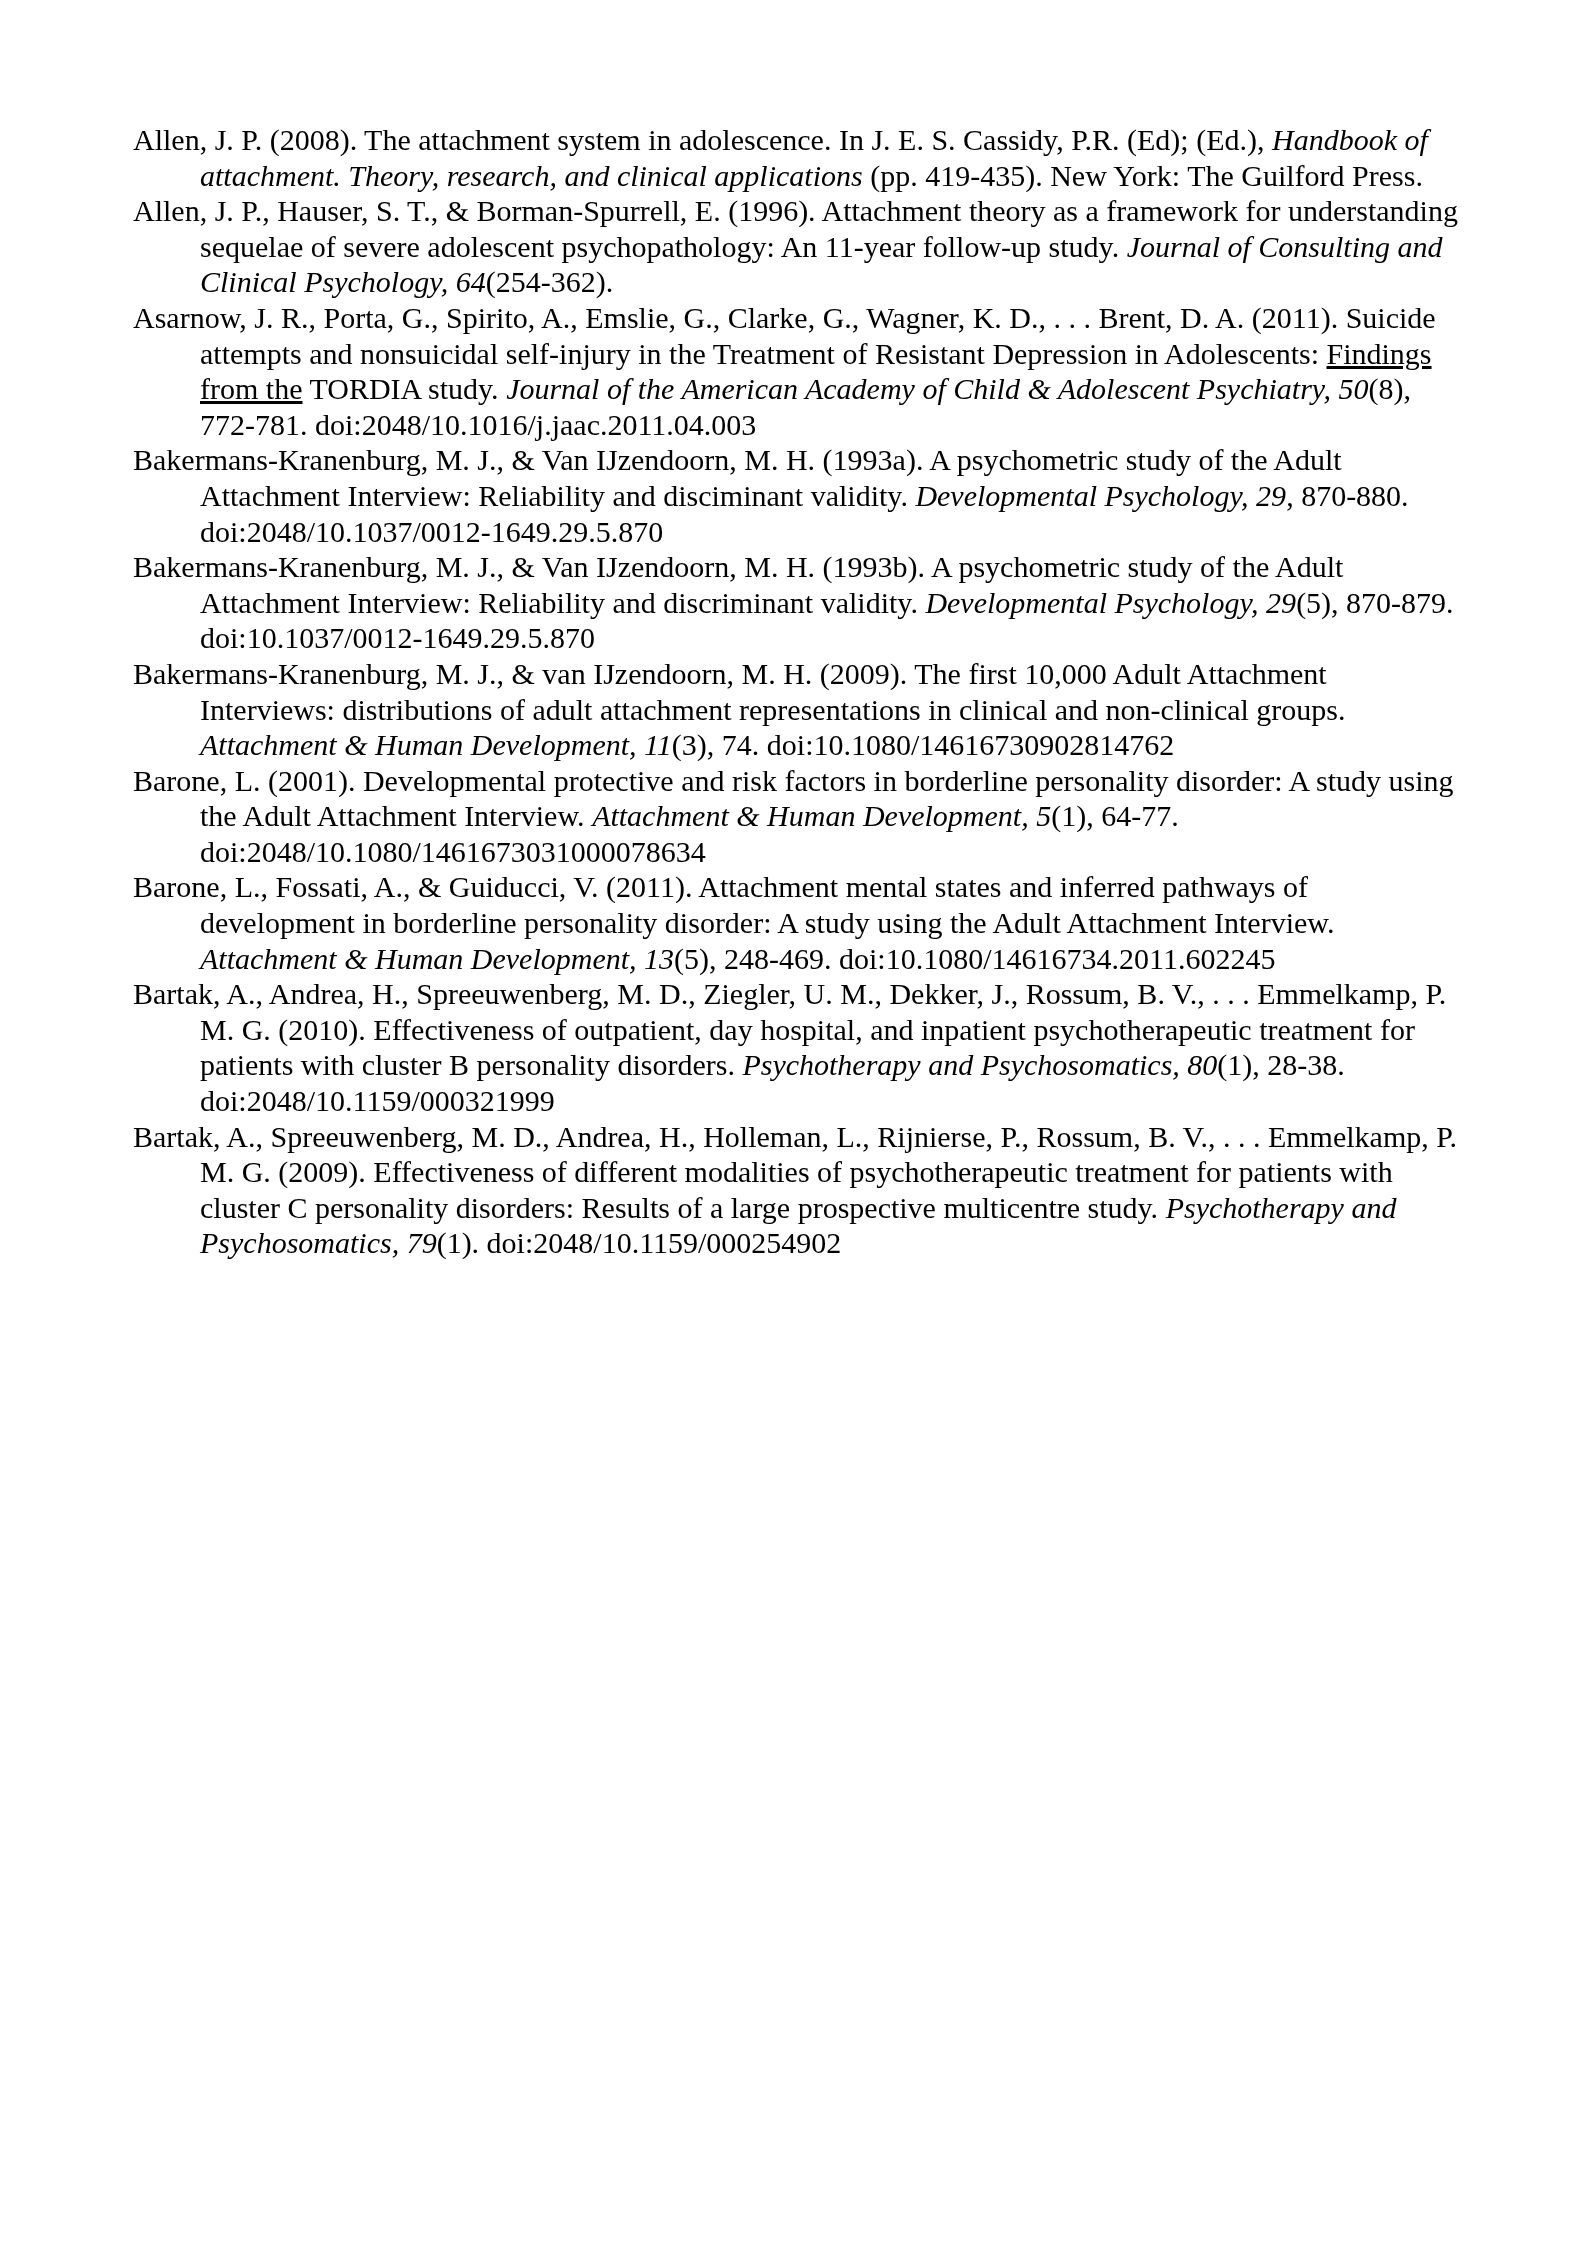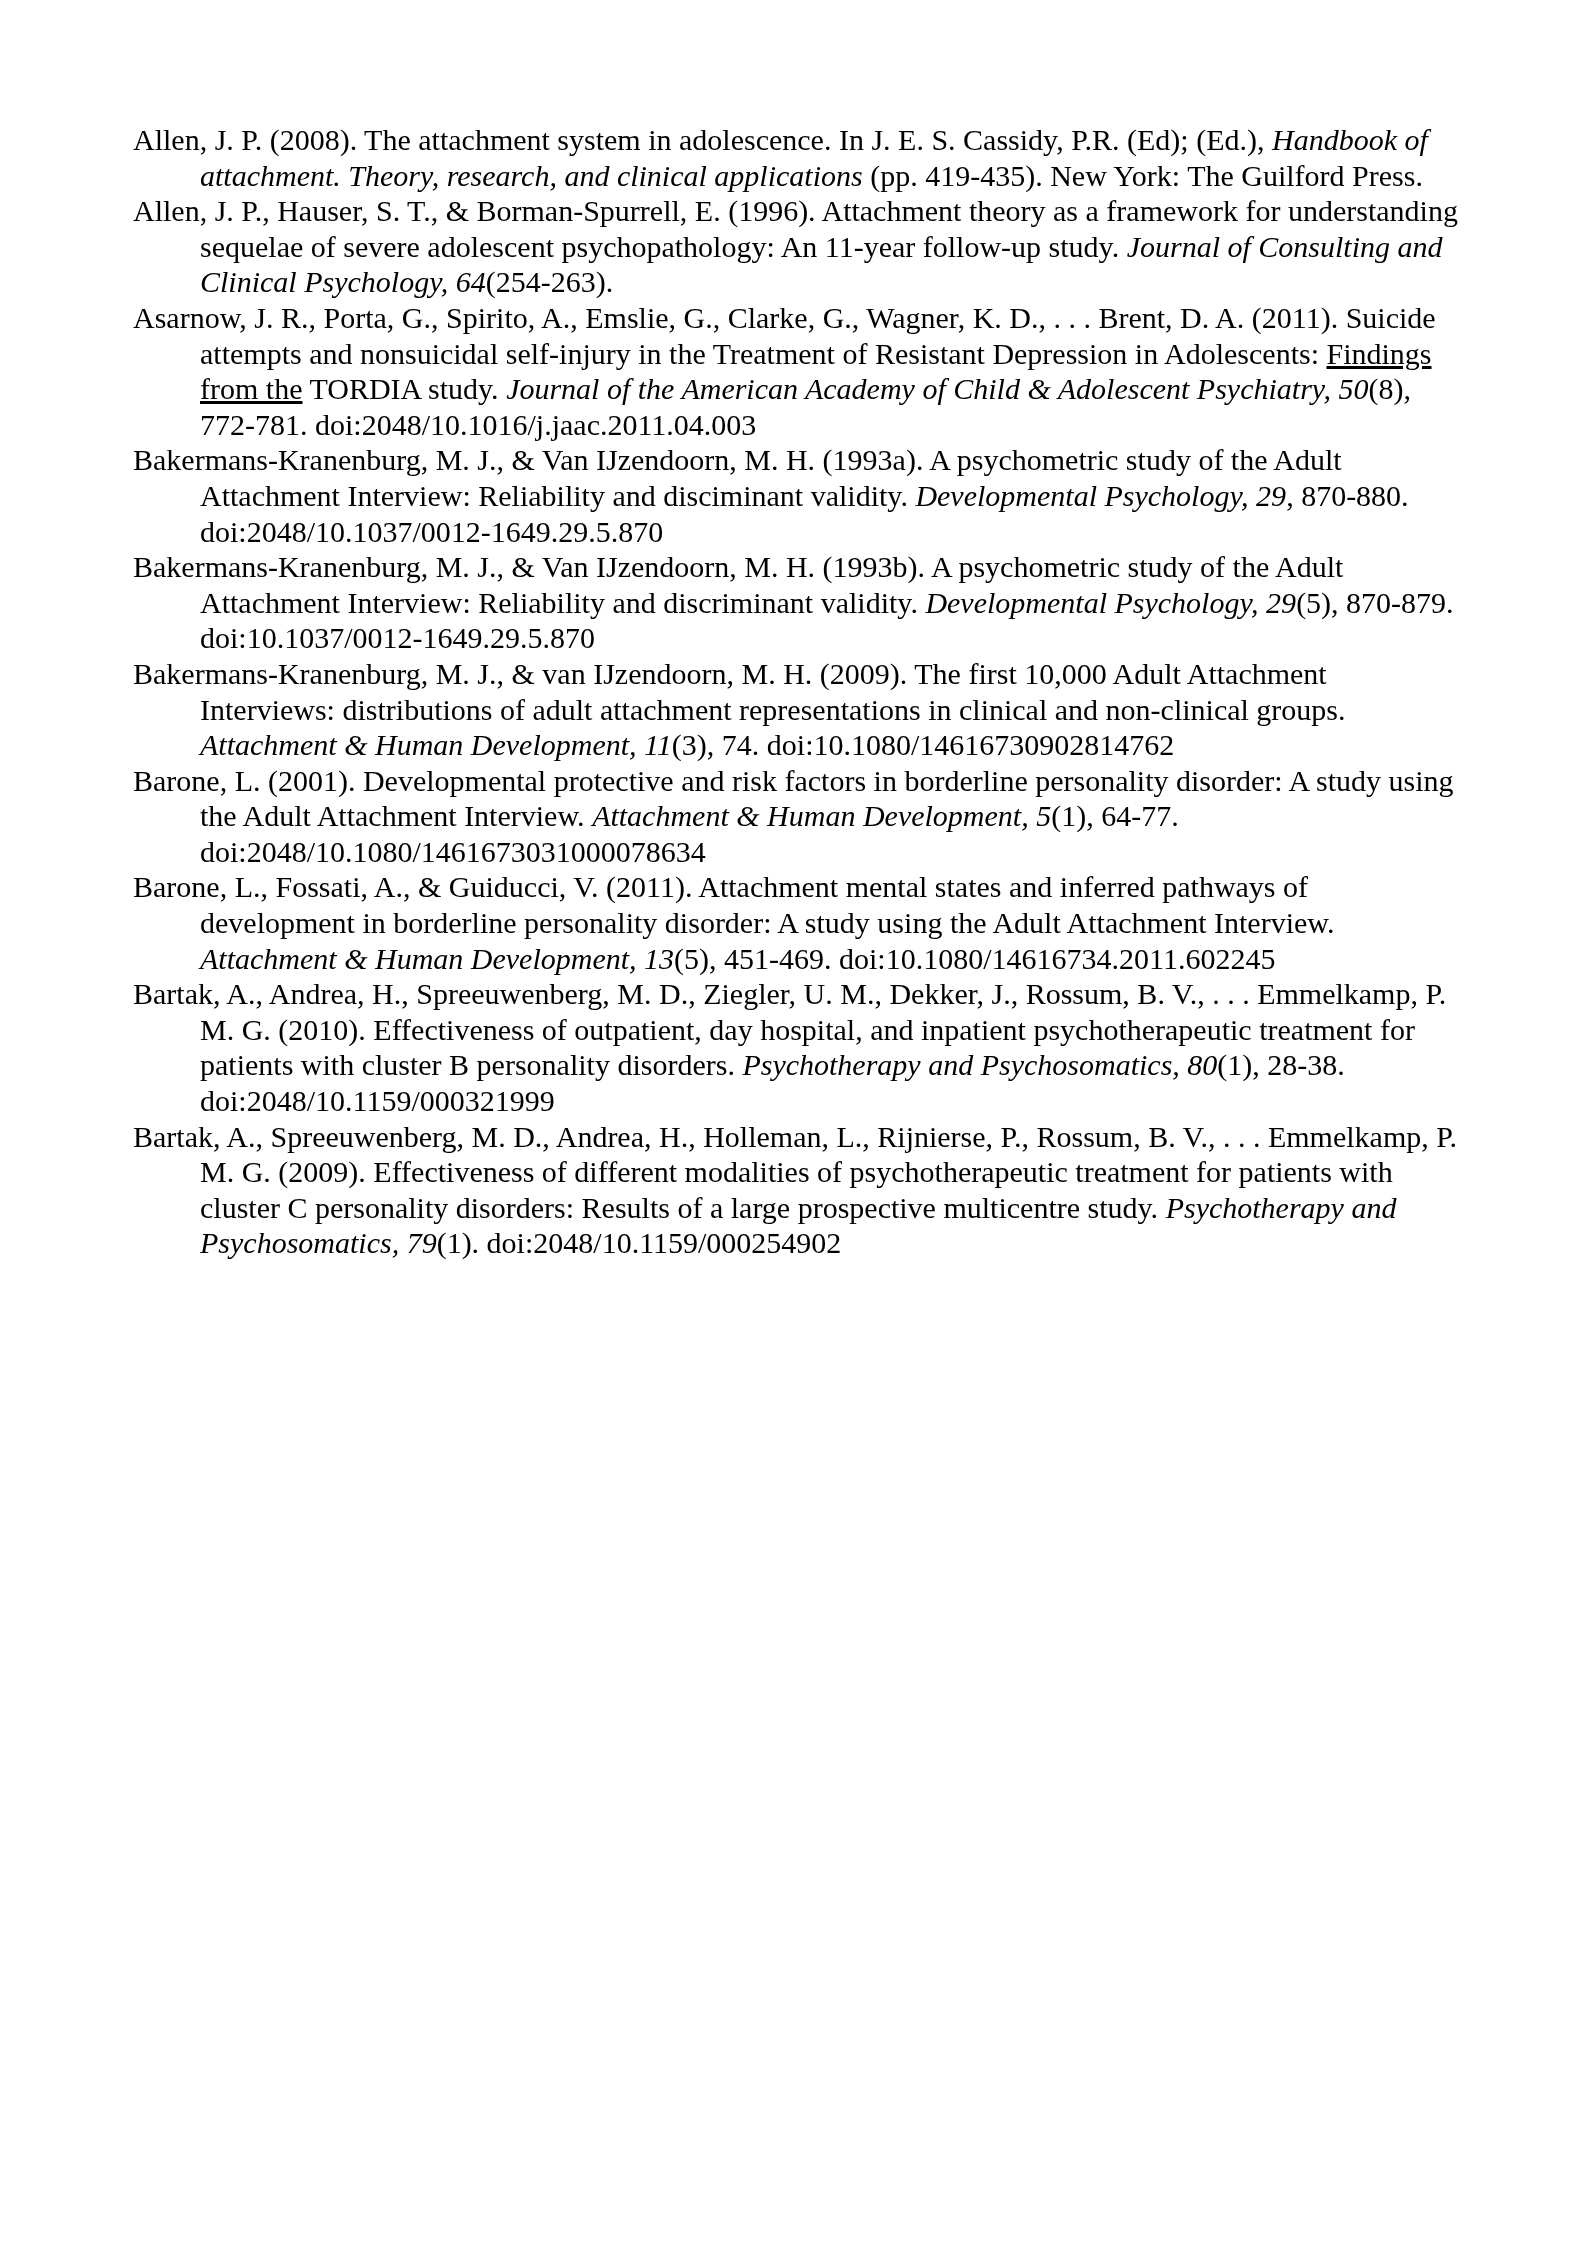--- a/index.html
+++ b/index.html
@@ -48,24 +48,24 @@
     font-size: 28px;
     line-height: 36px;
   }
 </style>
 </head>
 <body>
 
 <div class="page">
   <div class="references">
       <p class="ref"><span>Allen, J. P. (2008). The attachment system in adolescence. In J. E. S. Cassidy, P.R. (Ed); (Ed.), </span><span class="it">Handbook of attachment. Theory, research, and clinical applications</span><span> (pp. 419-435). New York: The Guilford Press.</span></p>
-      <p class="ref"><span>Allen, J. P., Hauser, S. T., &amp; Borman-Spurrell, E. (1996). Attachment theory as a framework for understanding sequelae of severe adolescent psychopathology: An 11-year follow-up study. </span><span class="it">Journal of Consulting and Clinical Psychology, 64</span><span>(254-263).</span></p>
+      <p class="ref"><span>Allen, J. P., Hauser, S. T., &amp; Borman-Spurrell, E. (1996). Attachment theory as a framework for understanding sequelae of severe adolescent psychopathology: An 11-year follow-up study. </span><span class="it">Journal of Consulting and Clinical Psychology, 64</span><span>(254-362).</span></p>
       <p class="ref"><span>Asarnow, J. R., Porta, G., Spirito, A., Emslie, G., Clarke, G., Wagner, K. D., . . . Brent, D. A. (2011). Suicide attempts and nonsuicidal self-injury in the Treatment of Resistant Depression in Adolescents: </span><span class="ul">Findings from the</span><span> TORDIA study. </span><span class="it">Journal of the American Academy of Child &amp; Adolescent Psychiatry, 50</span><span>(8), 772-781. doi:2048/10.1016/j.jaac.2011.04.003</span></p>
       <p class="ref"><span>Bakermans-Kranenburg, M. J., &amp; Van IJzendoorn, M. H. (1993a). A psychometric study of the Adult Attachment Interview: Reliability and disciminant validity. </span><span class="it">Developmental Psychology, 29</span><span>, 870-880. doi:2048/10.1037/0012-1649.29.5.870</span></p>
       <p class="ref"><span>Bakermans-Kranenburg, M. J., &amp; Van IJzendoorn, M. H. (1993b). A psychometric study of the Adult Attachment Interview: Reliability and discriminant validity. </span><span class="it">Developmental Psychology, 29</span><span>(5), 870-879. doi:10.1037/0012-1649.29.5.870</span></p>
       <p class="ref"><span>Bakermans-Kranenburg, M. J., &amp; van IJzendoorn, M. H. (2009). The first 10,000 Adult Attachment Interviews: distributions of adult attachment representations in clinical and non-clinical groups. </span><span class="it">Attachment &amp; Human Development, 11</span><span>(3), 74. doi:10.1080/14616730902814762</span></p>
       <p class="ref"><span>Barone, L. (2001). Developmental protective and risk factors in borderline personality disorder: A study using the Adult Attachment Interview. </span><span class="it">Attachment &amp; Human Development, 5</span><span>(1), 64-77. doi:2048/10.1080/1461673031000078634</span></p>
-      <p class="ref"><span>Barone, L., Fossati, A., &amp; Guiducci, V. (2011). Attachment mental states and inferred pathways of development in borderline personality disorder: A study using the Adult Attachment Interview. </span><span class="it">Attachment &amp; Human Development, 13</span><span>(5), 451-469. doi:10.1080/14616734.2011.602245</span></p>
+      <p class="ref"><span>Barone, L., Fossati, A., &amp; Guiducci, V. (2011). Attachment mental states and inferred pathways of development in borderline personality disorder: A study using the Adult Attachment Interview. </span><span class="it">Attachment &amp; Human Development, 13</span><span>(5), 248-469. doi:10.1080/14616734.2011.602245</span></p>
       <p class="ref"><span>Bartak, A., Andrea, H., Spreeuwenberg, M. D., Ziegler, U. M., Dekker, J., Rossum, B. V., . . . Emmelkamp, P. M. G. (2010). Effectiveness of outpatient, day hospital, and inpatient psychotherapeutic treatment for patients with cluster B personality disorders. </span><span class="it">Psychotherapy and Psychosomatics, 80</span><span>(1), 28-38. doi:2048/10.1159/000321999</span></p>
       <p class="ref"><span>Bartak, A., Spreeuwenberg, M. D., Andrea, H., Holleman, L., Rijnierse, P., Rossum, B. V., . . . Emmelkamp, P. M. G. (2009). Effectiveness of different modalities of psychotherapeutic treatment for patients with cluster C personality disorders: Results of a large prospective multicentre study. </span><span class="it">Psychotherapy and Psychosomatics, 79</span><span>(1). doi:2048/10.1159/000254902</span></p>
     </div>
   <div class="page-number">24</div>
 </div>
 
 </body></html>

